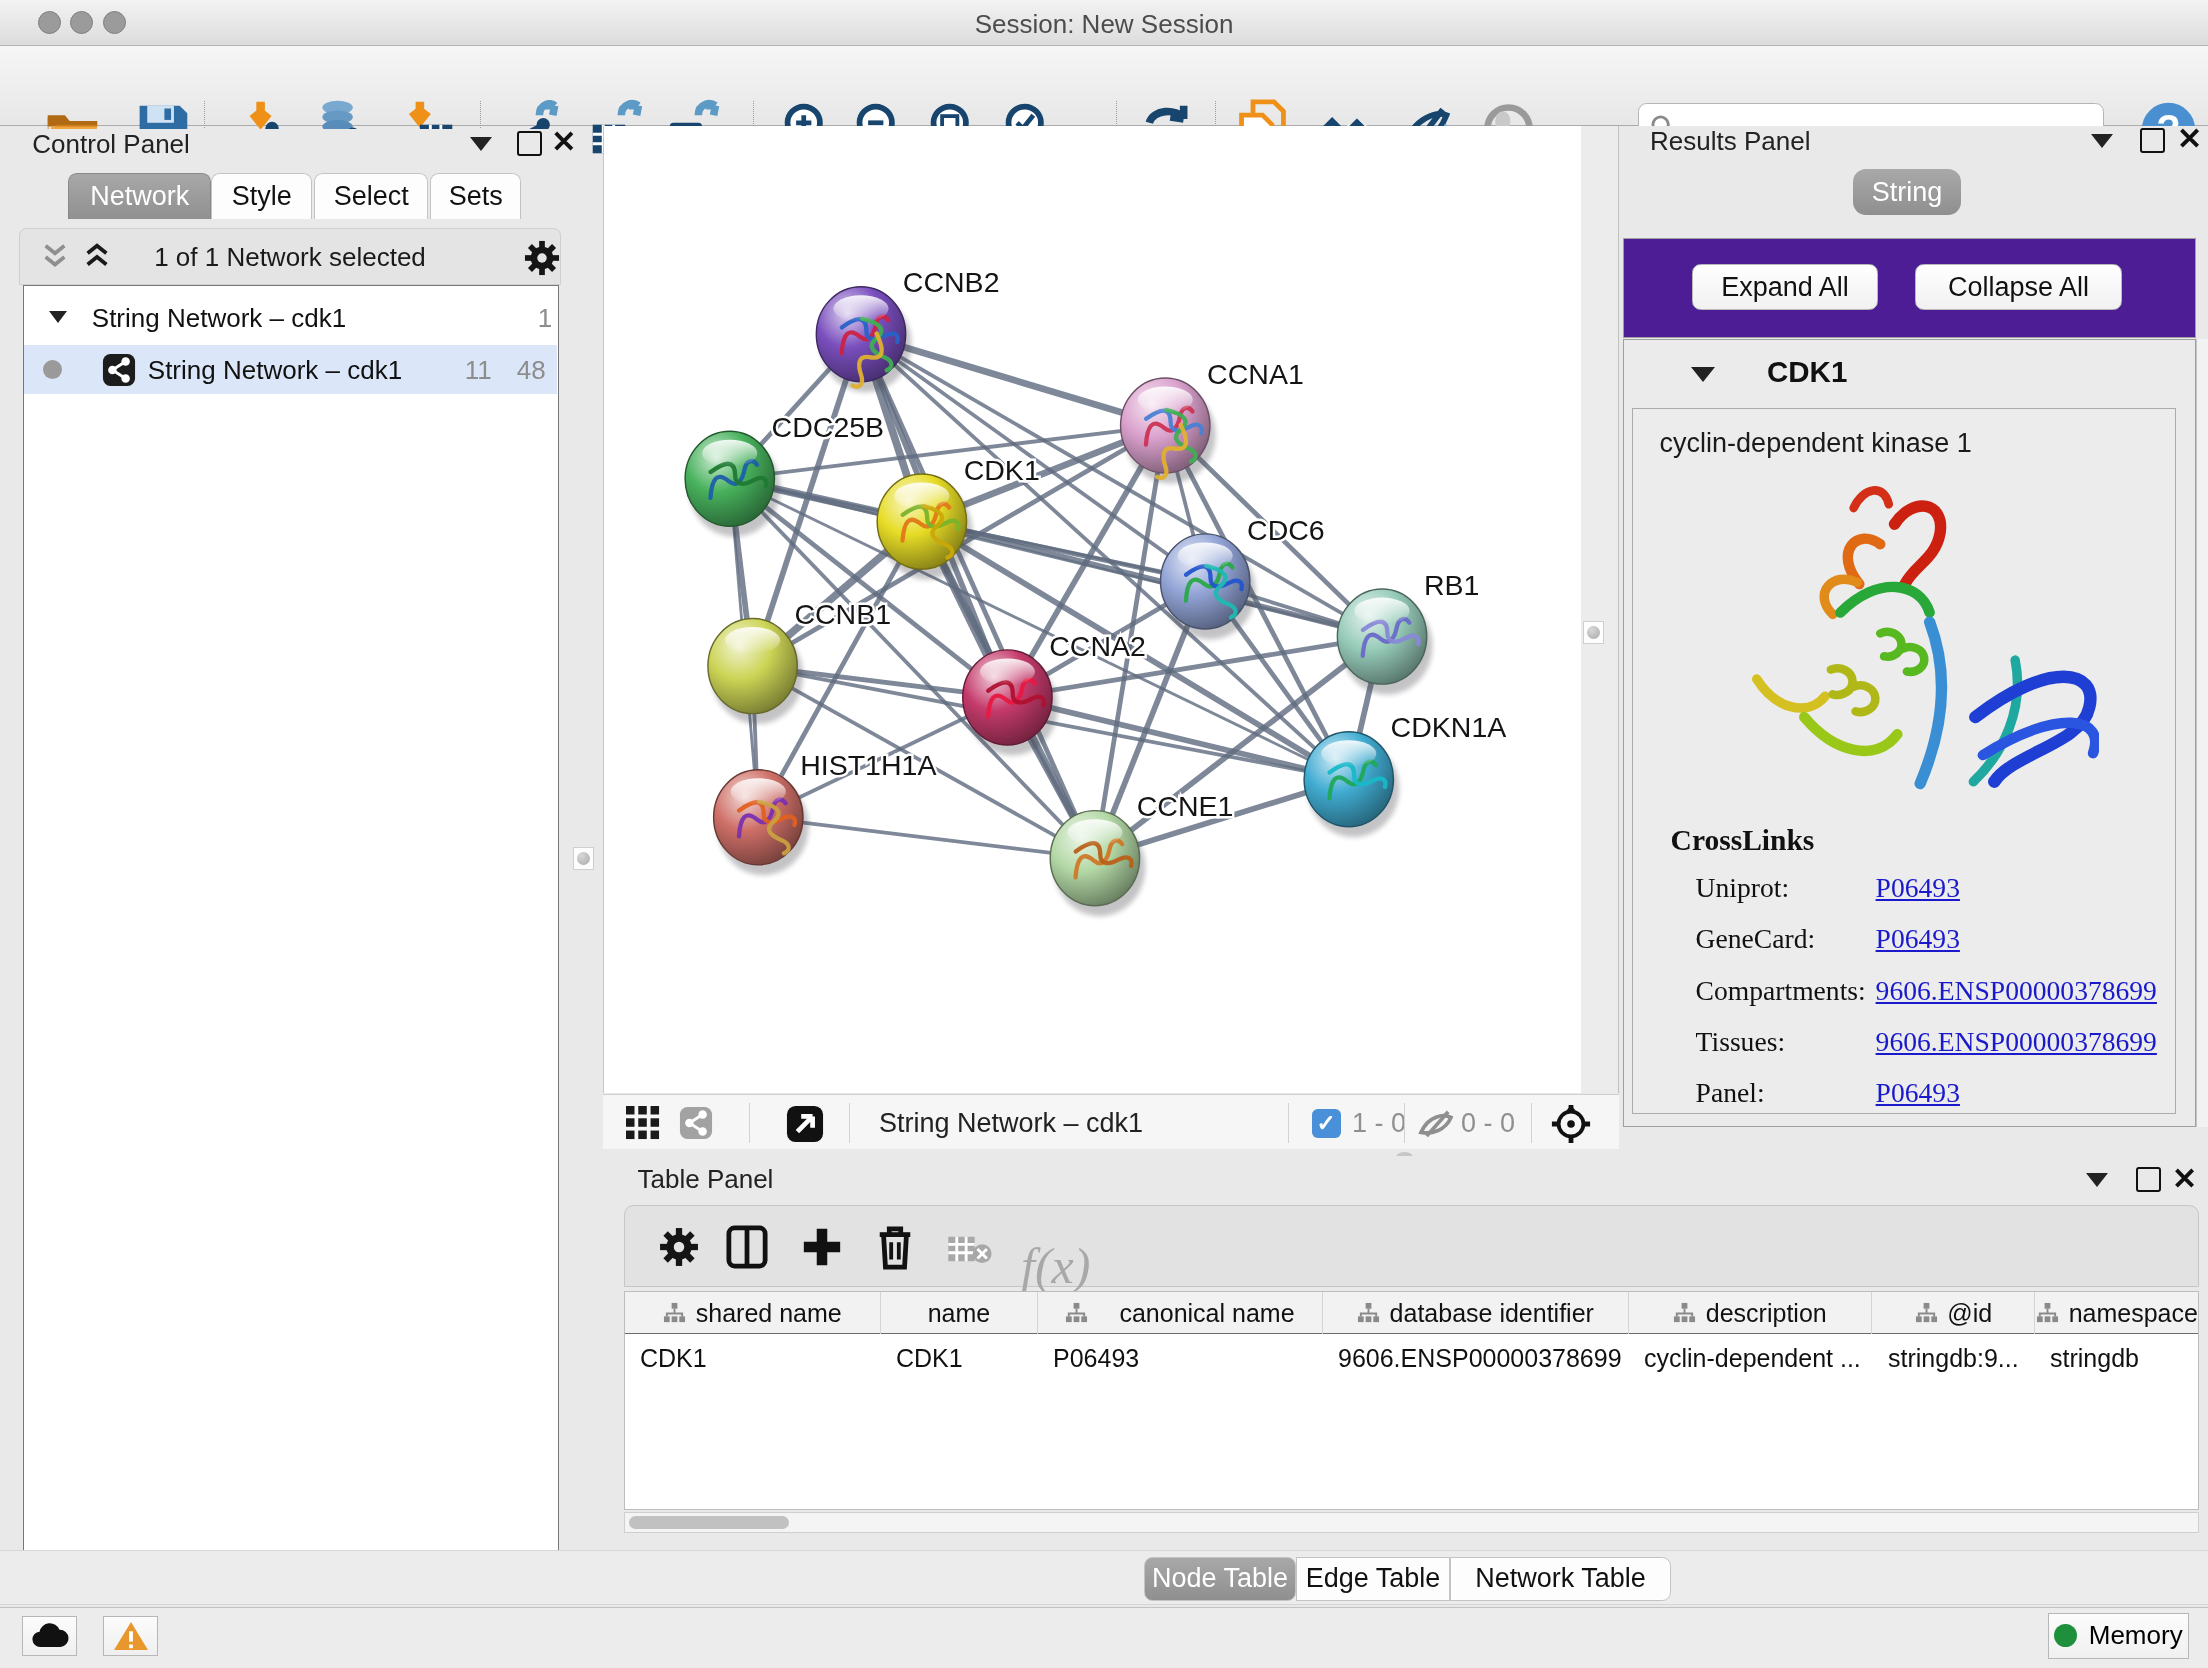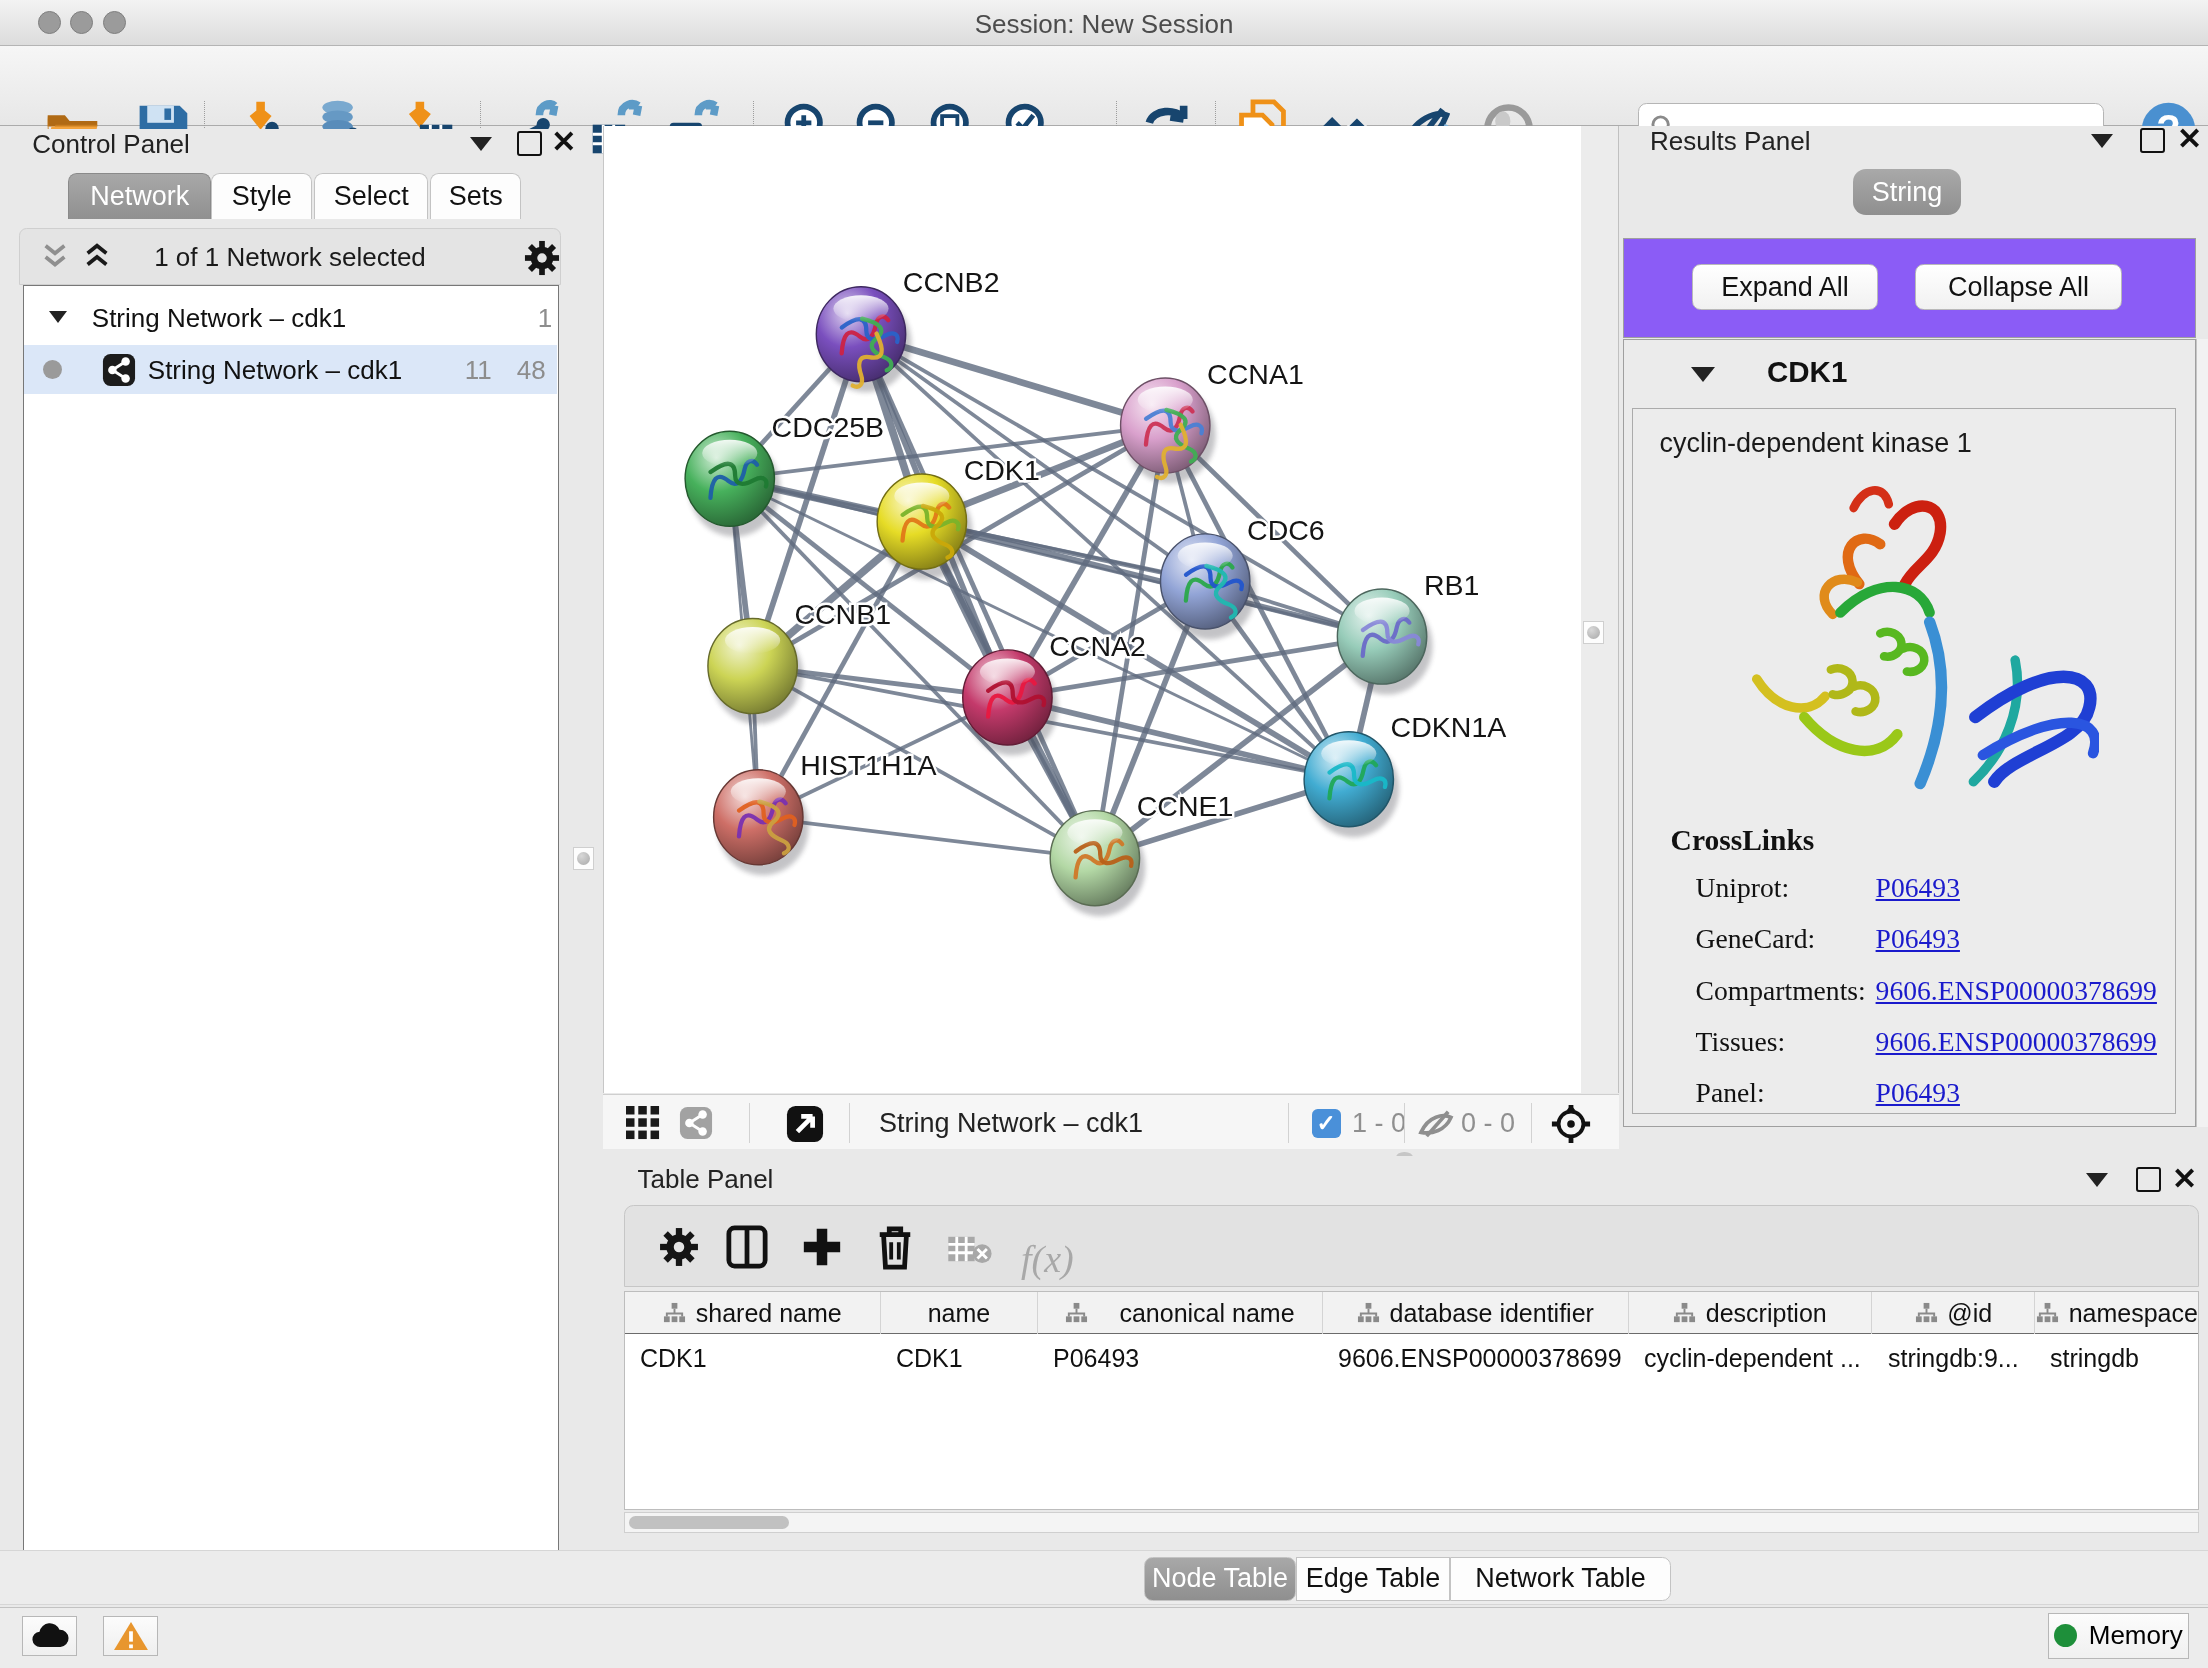--- a/index.html
+++ b/index.html
@@ -58,21 +58,21 @@
   .nt-title { position:absolute; top:13.3px; font-size:27px; color:#222; }
   .nt-count { position:absolute; top:13.3px; font-size:27px; color:#8f8f8f; }
   .nt-check { position:absolute; top:14.3px; width:28.5px; height:28.5px; background:#4a90d9; border-radius:5.7px;
     color:#fff; font-size:23px; text-align:center; line-height:28.5px; font-weight:bold; }
 
   
   .res-panel { position:absolute; left:1623px; top:126px; width:586px; height:1029px; background:#e9e9e9; }
   .string-tab { position:absolute; left:230px; top:43px; width:108px; height:46px;
     background:linear-gradient(#a9a9a9,#8f8f8f); border-radius:13px; color:#fff; font-size:27px;
     display:flex; align-items:center; justify-content:center; }
-  .res-box1 { position:absolute; left:0px; top:112px; width:573px; height:100px; border:1.9px solid #9f9f9f; background:#8b5cf6; }
+  .res-box1 { position:absolute; left:0px; top:112px; width:573px; height:100px; border:1.9px solid #9f9f9f; background:#4c1d95; }
   .btn { background:linear-gradient(#ffffff,#f1f1f1); border:1px solid #b9b9b9; border-radius:8.6px;
     font-size:27px; color:#111; display:flex; align-items:center; justify-content:center; cursor:pointer; }
   .res-box2 { position:absolute; left:0px; top:213px; width:573px; height:788px; border:1.9px solid #9f9f9f; background:#ebebeb; }
   .cdk-inner { position:absolute; left:7.6px; top:68px; width:544px; height:706px; border:1px solid #ababab; background:#ececec; }
   .res-scroll { position:absolute; right:0px; top:213px; width:13.3px; height:788px; background:#f2f2f2; border-left:1px solid #c5c5c5; }
   .serif { font-family:"Liberation Serif", serif;margin-top:16px; }
   .xl-label { font-size:27.6px; color:#111; }
   .xl-link { font-size:27.6px; color:#1a1acc; text-decoration:underline; cursor:pointer; }
 
   
@@ -667,21 +667,21 @@
         <path d="M16 12 V6 H28 V12" fill="none" stroke="#111" stroke-width="5"></path>
         <path d="M10 12 L12 46 H32 L34 12" fill="none" stroke="#111" stroke-width="5"></path>
         <path d="M18 20 V38 M26 20 V38" stroke="#111" stroke-width="4"></path>
       </svg>
       <svg class="abs" style="left:321px; top:27px" width="46" height="32" viewBox="0 0 48 34">
         <rect x="2" y="4" width="28" height="26" fill="#a8a8a8"></rect>
         <path d="M2 12 H30 M2 21 H30 M11 4 V30 M21 4 V30" stroke="#fff" stroke-width="3"></path>
         <circle cx="38" cy="22" r="10" fill="#a8a8a8"></circle>
         <path d="M33 17 L43 27 M43 17 L33 27" stroke="#fff" stroke-width="3"></path>
       </svg>
-      <div class="abs serif" style="left:396px; top:15px; font-size:38px; font-style:italic; color:#a8a8a8">f(x)</div>
+      <div class="abs serif" style="left:396px; top:15px; font-size:50px; font-style:italic; color:#a8a8a8">f(x)</div>
     </div>
 
     <div class="tbl-wrap">
       <div class="tbl-hrow" id="tbl-head">
           <div class="tbl-hcell" style="left: 0px; width: 256px;">
             <svg width="23" height="23" viewBox="0 0 24 24">
               <rect x="9" y="1" width="6" height="6" fill="#8a8a8a"></rect>
               <rect x="1" y="15" width="6" height="6" fill="#8a8a8a"></rect>
               <rect x="9" y="15" width="6" height="6" fill="#8a8a8a"></rect>
               <rect x="17" y="15" width="6" height="6" fill="#8a8a8a"></rect>

